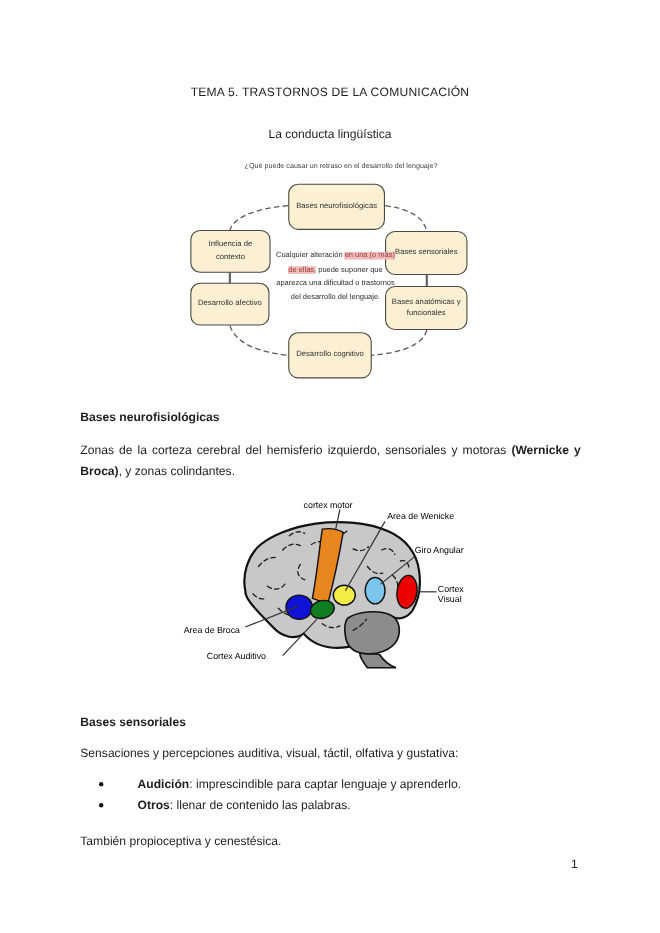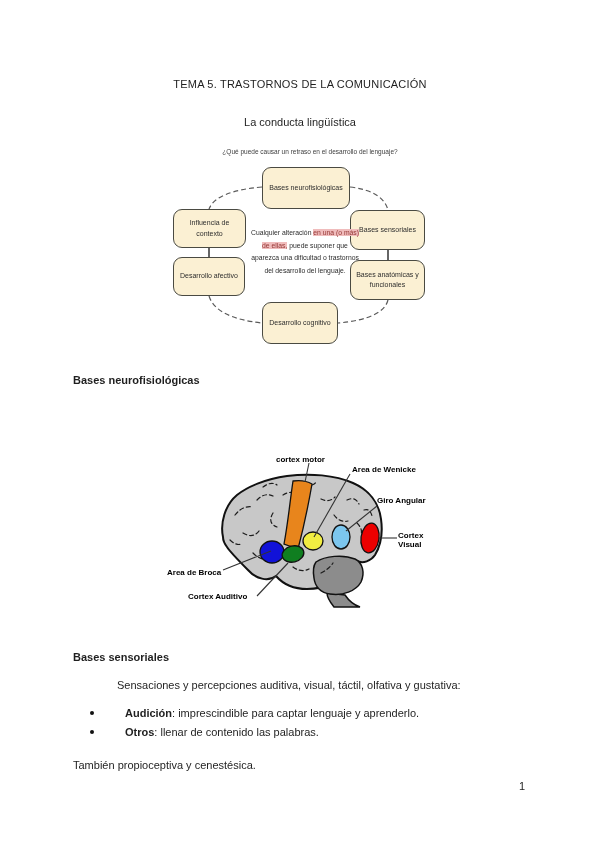--- a/index.html
+++ b/index.html
@@ -40,21 +40,21 @@
     line-height:18.5px; text-align:justify; }
   .b { font-weight:700; }
 
   
   .figure { position:absolute; left:135px; top:445px; width:330px; height:185px; }
   .figure svg { position:absolute; left:0; top:0; }
   .region { stroke:#111; stroke-width:1.3; }
   .sulcus { fill:none; stroke:#1c1c1c; stroke-width:1.2; stroke-dasharray:4 3;
     stroke-linecap:round; }
   .pointer { stroke:#333; stroke-width:1.1; }
-  .blabel { position:absolute; font-size:8px; font-weight:700; color:#000;
+  .blabel { position:absolute; font-size:8px; font-weight:400; color:#000;
     white-space:nowrap; line-height:9px; }
   .blabel-visual { white-space:normal; width:34px; }
   .fig-caption { position:absolute; left:60px; top:157px; width:200px; text-align:center;
     font-size:12.5px; font-weight:700; color:#000; }
 
   
   .bullet-row { position:absolute; left:90px; display:flex; align-items:center;
     font-size:11px;gap:14px; }
   .bullet-dot { width:4px; height:4px; border-radius:50%; background:#111;
     margin-right:17px; flex:none; }
@@ -82,20 +82,21 @@
     <div class="cbox cbox-top">Bases neurofisiológicas</div>
     <div class="cbox cbox-ul">Influencia de contexto</div>
     <div class="cbox cbox-ur">Bases sensoriales</div>
     <div class="cbox cbox-ll">Desarrollo afectivo</div>
     <div class="cbox cbox-lr">Bases anatómicas y funcionales</div>
     <div class="cbox cbox-bot">Desarrollo cognitivo</div>
     <div class="cycle-note"><span>Cualquier alteración </span><span class="note-hl">en una (o más) de ellas,</span><span> puede suponer que aparezca una dificultad o trastornos del desarrollo del lenguaje.</span></div>
   </div>
 
   <div class="h-bold" style="top:374px;">Bases neurofisiológicas</div>
+  <div class="body-par" style="top:401px;"><span>Zonas de la corteza cerebral del hemisferio izquierdo, sensoriales y motoras </span><span class="b">(Wernicke y Broca)</span><span>, y zonas colindantes.</span></div>
 
   <div class="figure">
     <svg width="330" height="185" viewBox="0 0 330 185">
 
       <path d="M88,92 C85,78 90,60 102,50 C112,42 130,34 152,31 C175,28 200,30 218,38
                C234,45 244,58 246,74 C248,88 246,100 240,110 C236,116 228,119 222,116
                L216,124 C208,136 190,144 172,144 C158,144 148,139 141,131
                C133,137 121,134 113,125 C103,115 96,108 92,102 C89,98 88,95 88,92 Z" fill="var(--brain-gray)" stroke="#111" stroke-width="2"></path>
 
       <path d="M192,148 L210,150 C214,156 219,160 225,162 L199,162 C195,157 192,152 192,148 Z" fill="var(--cerebellum-gray)" stroke="#111" stroke-width="1.5"></path>
@@ -139,21 +140,21 @@
     </svg>
     <div class="blabel" style="left:141px; top:10px;">cortex motor</div>
     <div class="blabel" style="left:217px; top:20px;">Area de Wenicke</div>
     <div class="blabel" style="left:242px; top:51px;">Giro Angular</div>
     <div class="blabel blabel-visual" style="left:263px; top:86px;">Cortex Visual</div>
     <div class="blabel" style="left:32px;  top:123px;">Area de Broca</div>
     <div class="blabel" style="left:53px;  top:147px;">Cortex Auditivo</div>
   </div>
 
   <div class="h-bold" style="top:651px;">Bases sensoriales</div>
-  <div class="body-par" style="top:676px; text-align:left;margin-left:44px;">Sensaciones y percepciones auditiva, visual, táctil, olfativa y gustativa:</div>
+  <div class="body-par" style="top:676px; text-align:left;">Sensaciones y percepciones auditiva, visual, táctil, olfativa y gustativa:</div>
 
   <div class="bullet-row" style="top:707px;">
     <span class="bullet-dot"></span>
     <span><span class="b">Audición</span><span>: imprescindible para captar lenguaje y aprenderlo.</span></span>
   </div>
   <div class="bullet-row" style="top:726px;">
     <span class="bullet-dot"></span>
     <span><span class="b">Otros</span><span>: llenar de contenido las palabras.</span></span>
   </div>
 

